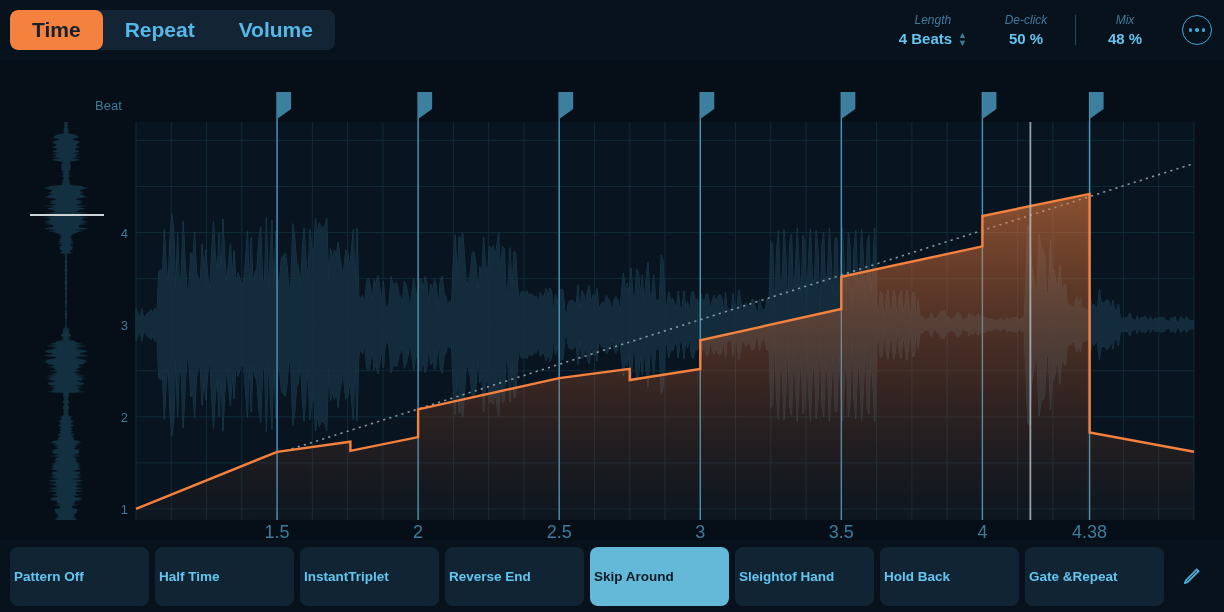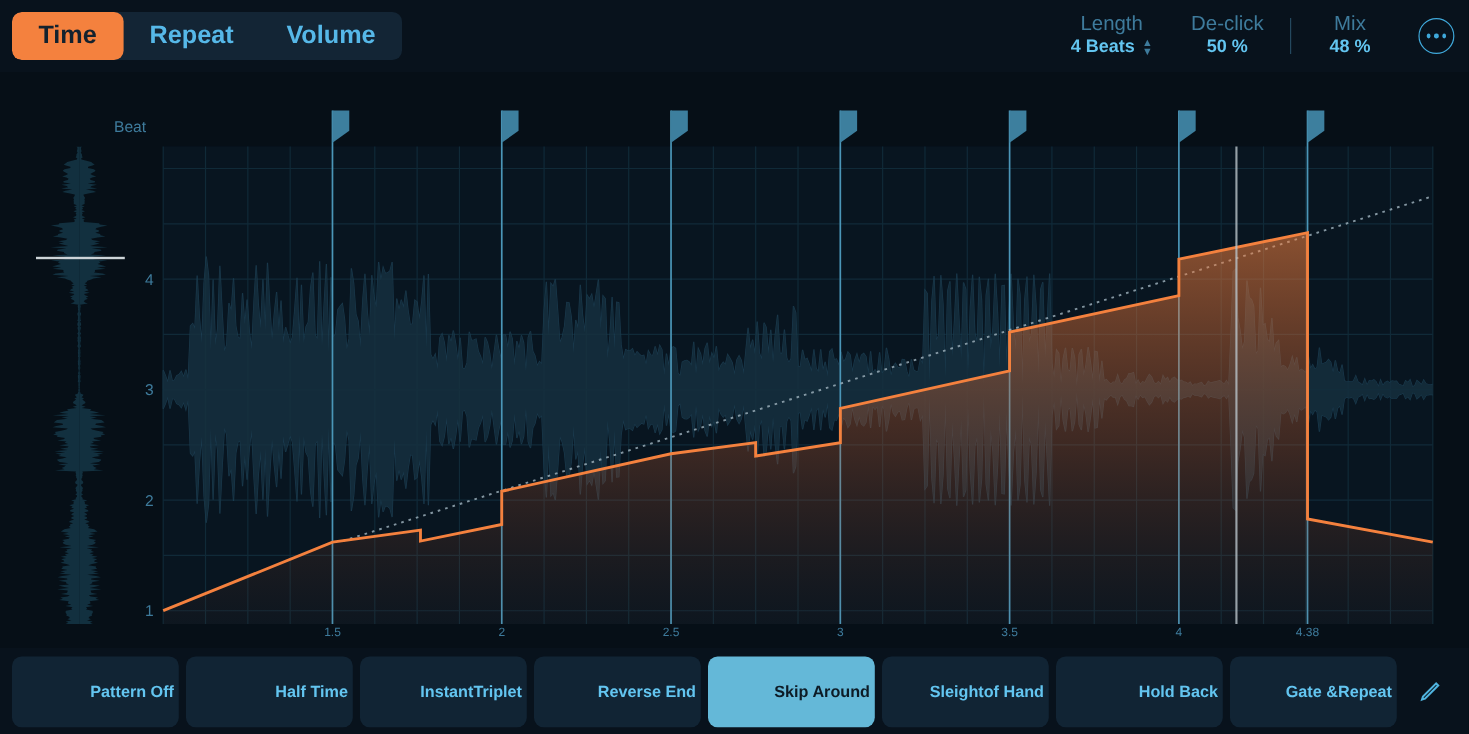--- a/index.html
+++ b/index.html
@@ -26,21 +26,21 @@
     padding: 0 22px; font-size: 21px; font-weight: bold; color: #56b8e8;
     border-radius: 8px; cursor: pointer; white-space: nowrap;
   }
   .seg-item.active { background: #f4813e; color: #14222e; }
 
   .hparams {
     position: absolute; right: 56px; top: 0; height: 60px;
     display: flex; align-items: center;
   }
   .hparam { text-align: center; padding: 0 16px; min-width: 86px; cursor: pointer; }
-  .hparam .lbl { font-size: 17px; color: #3e7b9c; line-height: 18px; }
+  .hparam .lbl { font-size: 12px; color: #3e7b9c; line-height: 18px; font-style: italic; }
   .hparam .val {
     font-size: 15px; font-weight: bold; color: #63c5f0; line-height: 20px;
     display: flex; align-items: center; justify-content: center; gap: 6px;
   }
   .stepper { font-size: 9px; color: #3e7b9c; line-height: 8px; display: inline-flex; flex-direction: column; }
   .hsep { width: 1px; height: 30px; background: #24485e; margin: 0 6px; }
 
   .more-btn {
     position: absolute; right: 12px; top: 15px;
     width: 30px; height: 30px; border-radius: 50%;
@@ -55,37 +55,37 @@
     position: absolute; left: 95px; top: 38px; font-size: 13px; color: #3e7b9c;
   }
   .side-wave { position: absolute; left: 28px; top: 62px; width: 76px; height: 398px; }
   .side-playhead {
     position: absolute; left: 30px; top: 154px; width: 74px; height: 2px;
     background: #cdd4d8;
   }
   .plot { position: absolute; left: 0px; top: 0px; width: 1224px; height: 480px; }
   .xaxis { position: absolute; left: 0; top: 462px; width: 1224px; height: 18px; }
   .xtick {
-    position: absolute; top: 0; font-size: 10px; color: #3e7b9c;
+    position: absolute; top: 0; font-size: 18px; color: #3e7b9c;
     transform: translateX(-50%); white-space: nowrap;
   }
   .ytick {
     position: absolute; font-size: 13px; color: #3e7b9c;
     transform: translate(-100%, -50%);
   }
 
   
   .bottom {
     position: absolute; bottom: 0; left: 0; width: 1224px; height: 72px;
     background: #08121c; display: flex; align-items: center; padding: 0 10px;
     gap: 6px;
   }
   .pbtn {
     flex: 1 1 0; height: 59px; background: #112434; border-radius: 8px;
-    display: flex; align-items: center; justify-content: flex-end; text-align: center;
+    display: flex; align-items: center; justify-content: flex-start; text-align: center;
     font-size: 13.5px; font-weight: bold; color: #63c5f0; cursor: pointer;
     line-height: 17px; padding: 0 4px;
   }
   .pbtn.active { background: #64b8d8; color: #0d1b26; }
   .pencil {
     width: 44px; flex: 0 0 44px; height: 54px; display: flex;
     align-items: center; justify-content: center; cursor: pointer;
   }
 </style>
 </head>

